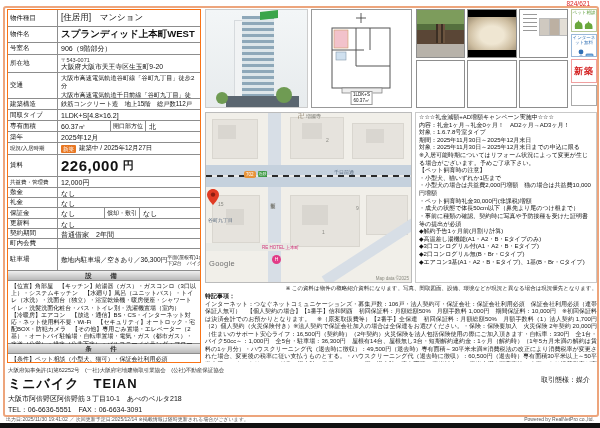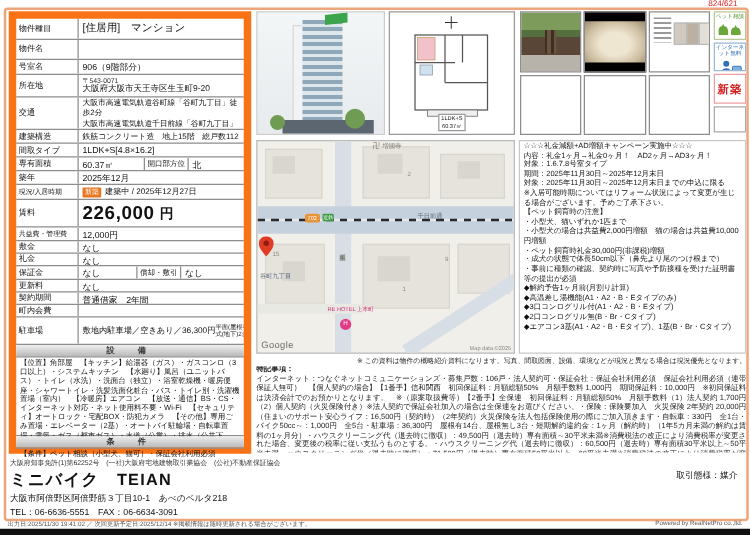--- a/index.html
+++ b/index.html
@@ -4,21 +4,21 @@
 <style>
   html,body{margin:0;padding:0;background:#fff;}
   .sheet{position:relative;width:600px;height:428px;background:#fff;
          font-family:"Liberation Sans","DejaVu Sans",sans-serif;color:#111;overflow:hidden;}
   .frame{position:absolute;left:3px;top:6px;width:592px;height:407px;
          border:2px solid #eda57c;border-radius:3px;pointer-events:none;}
   .ref{position:absolute;top:0;right:10px;font-size:6.5px;color:#d22;}
 
   
   .tbl{position:absolute;left:7px;top:9px;width:194px;height:354px;
-       border:6px solid #f97316;display:flex;flex-direction:column;box-sizing:border-box;background:#fff;}
+       border:1px solid #f97316;display:flex;flex-direction:column;box-sizing:border-box;background:#fff;}
   .tr{display:flex;border-bottom:1px solid #8d8d8d;flex:0 0 auto;box-sizing:border-box;overflow:hidden;}
   .tr:last-child{border-bottom:none;flex:1 1 auto;}
   .th{width:50px;flex:0 0 50px;border-right:1px solid #8d8d8d;font-size:6.5px;
       padding:1px 2px;box-sizing:border-box;display:flex;align-items:center;}
   .th2{width:36px;flex:0 0 36px;border-right:1px solid #8d8d8d;border-left:1px solid #8d8d8d;
       font-size:6px;padding:1px 2px;box-sizing:border-box;display:flex;align-items:center;}
   .td{flex:1 1 auto;font-size:7px;padding:1px 3px;box-sizing:border-box;display:flex;
       align-items:center;flex-wrap:wrap;}
   .td.col{flex-direction:column;align-items:flex-start;justify-content:center;}
   .td-type{font-size:8.5px;}
@@ -91,21 +91,21 @@
   .mlabel-road{color:#5d6d80;}
   .vtext{writing-mode:vertical-rl;}
   .shield{position:absolute;background:#e8943a;color:#fff;font-size:4.5px;line-height:7px;
       padding:0 2px;border-radius:2px;}
   .gflag{position:absolute;background:#3f9b46;width:9px;height:6px;border-radius:1px;color:#fff;font-size:4px;line-height:6px;text-align:center;}
   .hotel-dot{position:absolute;width:9px;height:9px;border-radius:50%;background:#e23a86;
       color:#fff;font-size:5px;line-height:9px;text-align:center;}
   .hotel-label{position:absolute;font-size:4.5px;color:#d1317a;white-space:nowrap;line-height:1.1;}
   .mnum{position:absolute;font-size:5px;color:#8a8a84;}
   .pin{position:absolute;width:12px;height:16px;}
-  .google{position:absolute;left:3px;bottom:2px;font-size:7.5px;color:#6e6e6e;letter-spacing:.3px;}
+  .google{position:absolute;left:3px;bottom:14px;font-size:7.5px;color:#6e6e6e;letter-spacing:.3px;}
   .mapdata{position:absolute;right:2px;bottom:1px;font-size:4.5px;color:#88887f;}
   .temple-mark{position:absolute;font-size:6px;color:#7a6a52;}
 
   
   .remarks{position:absolute;left:415px;top:112px;width:182px;height:171px;box-sizing:border-box;
       border:1px solid #c9c9c9;background:#fff;padding:1px 3px;overflow:hidden;}
   .rem-h{font-size:8px;font-weight:bold;border-bottom:1px solid #666;padding-bottom:1px;margin-bottom:1px;}
   .rem-t{font-size:6px;line-height:1.27;white-space:pre-line;}
 
   
@@ -132,20 +132,21 @@
   <div class="frame"></div>
   <div class="ref">824/621</div>
 
   <div class="tbl">
     <div class="tr" style="height:17px">
         <div class="th">物件種目</div>
         <div class="td td-type">[住居用]　マンション</div>
       </div>
     <div class="tr" style="height:16px">
         <div class="th">物件名</div>
+        <div class="td td-name">スプランディッド上本町WEST</div>
       </div>
     <div class="tr" style="height:12px">
         <div class="th">号室名</div>
         <div class="td">906（9階部分）</div>
       </div>
     <div class="tr" style="height:18px">
         <div class="th">所在地</div>
       <div class="td col">
           <span class="postal">〒543-0071</span>
           <span class="addr">大阪府大阪市天王寺区生玉町9-20</span>

